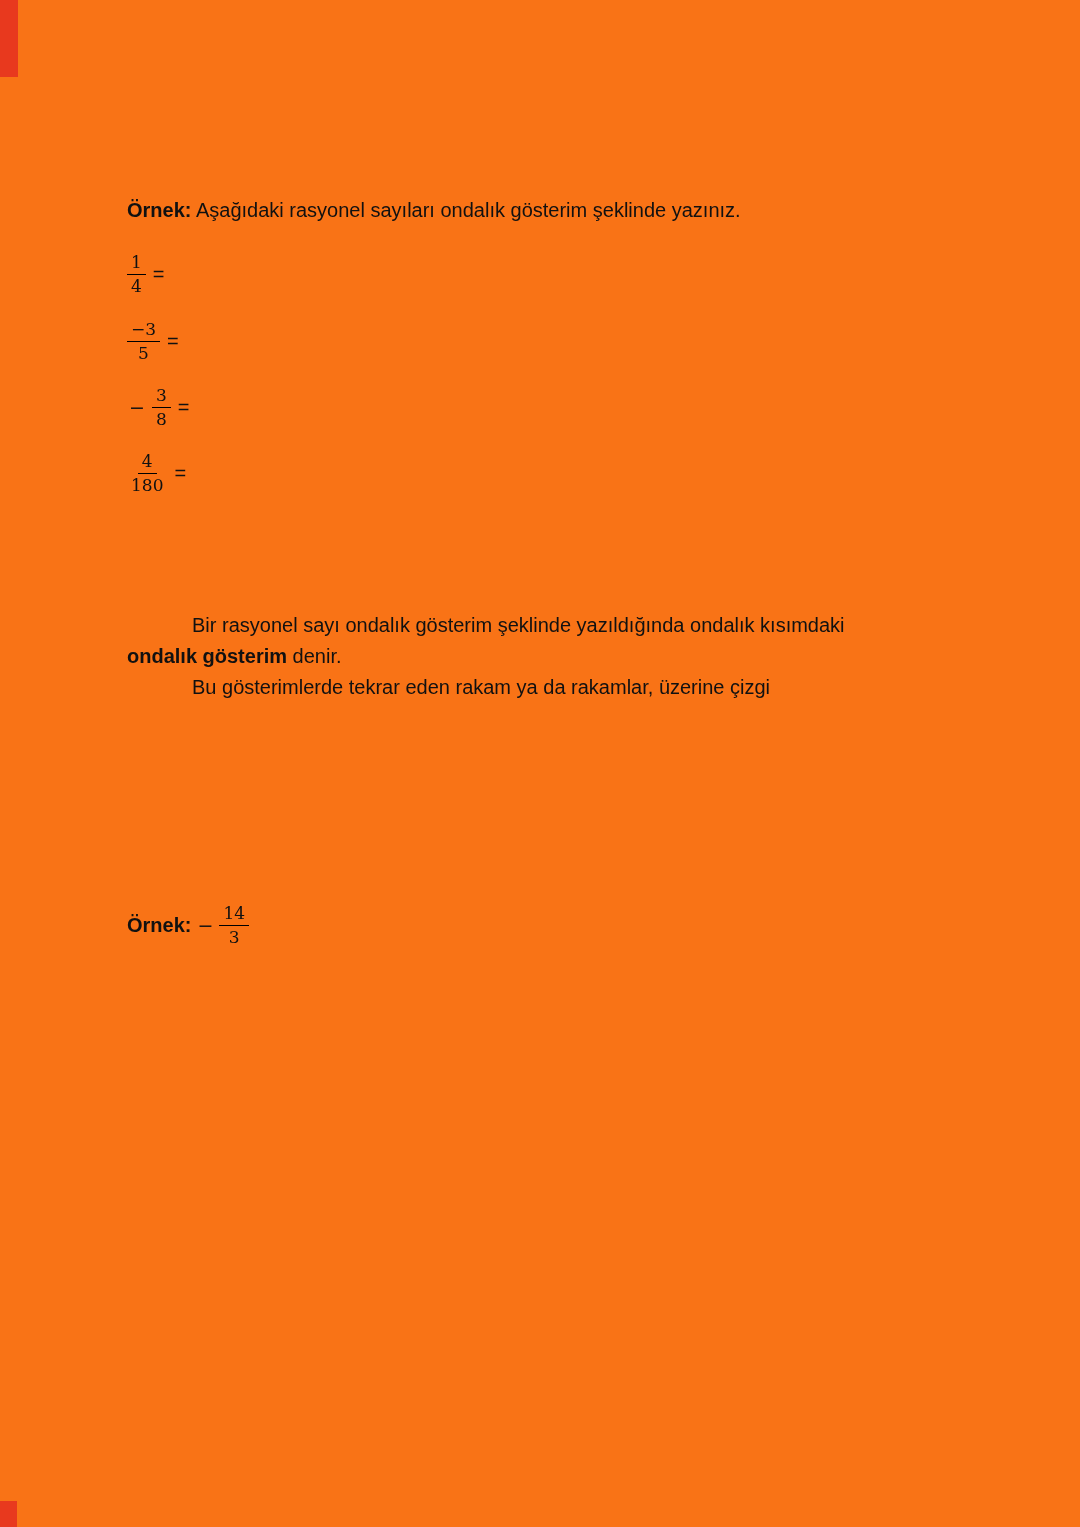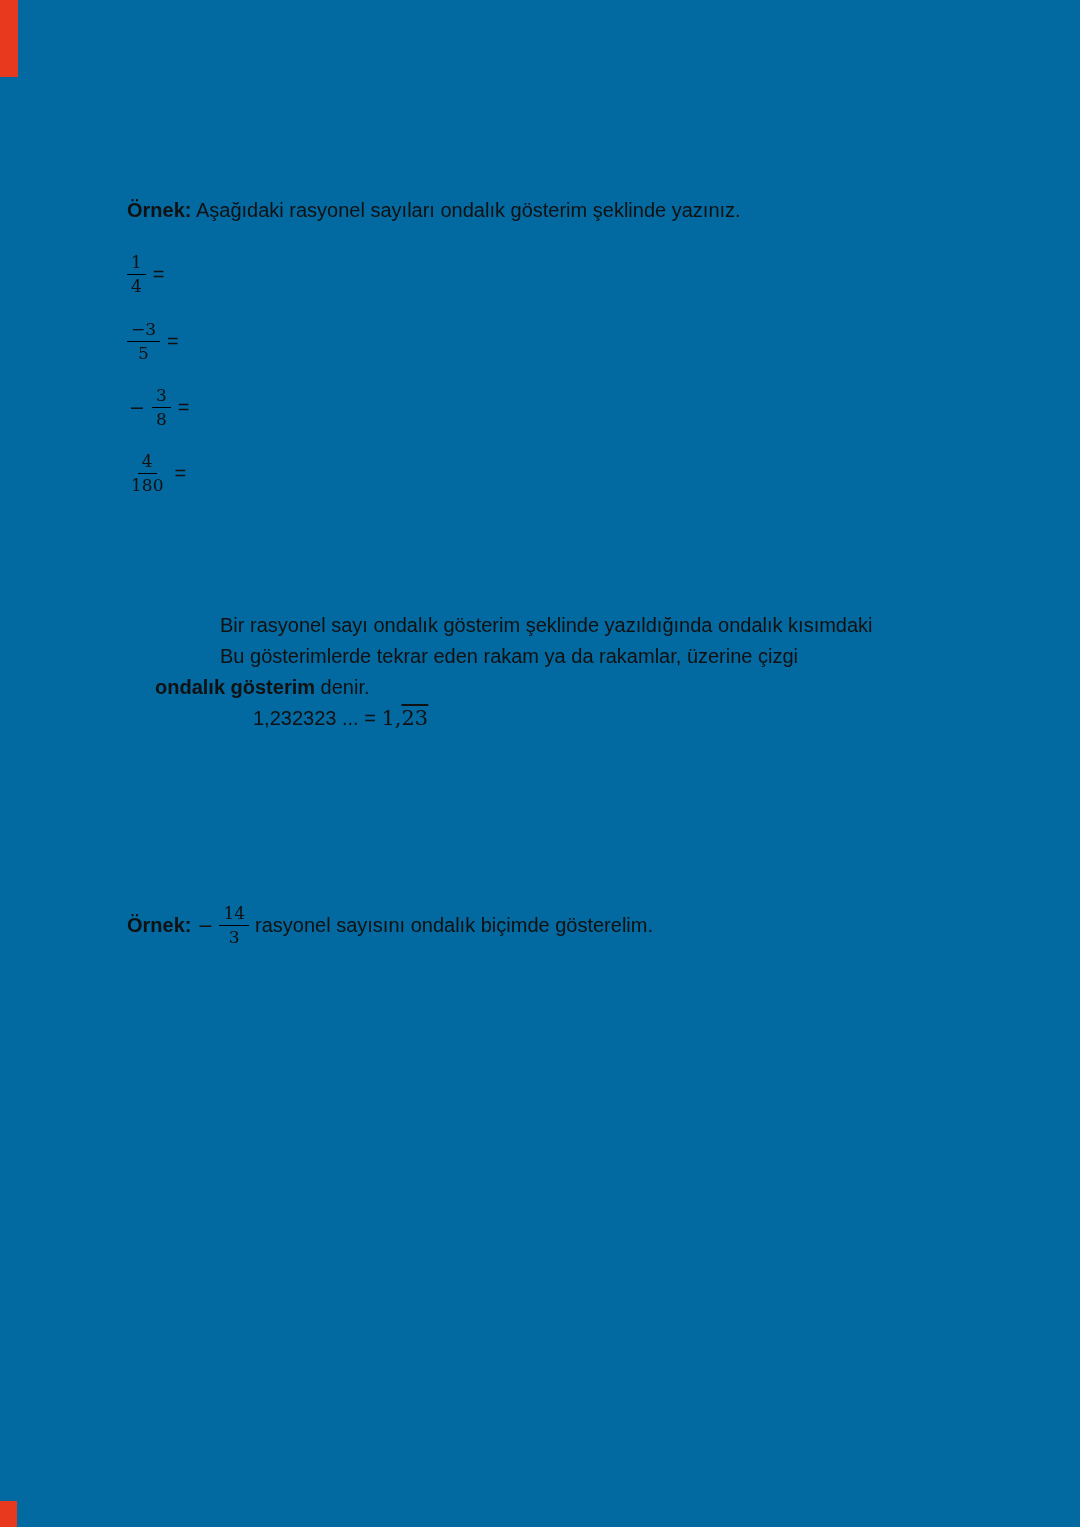--- a/index.html
+++ b/index.html
@@ -1,20 +1,20 @@
 <!DOCTYPE html>
 <html><head>
 <meta charset="utf-8">
 <style>
   html, body { margin: 0; padding: 0; background: #ffffff; }
   .page {
     position: relative;
     width: 1080px;
     height: 1527px;
-    background: #0369a1;
+    background: #f97316;
     font-family: "Liberation Sans", sans-serif;
     color: #111111;
     overflow: hidden;
   }
   .accent { position: absolute; left: 0; background: #e8391e; }
   .accent-top { top: 0; width: 18px; height: 77px; }
   .accent-bottom { bottom: 0; width: 17px; height: 26px; }
 
   .line { position: absolute; font-size: 20px; line-height: 26px; white-space: nowrap; }
   .bold { font-weight: bold; }
@@ -32,21 +32,21 @@
     align-items: center;
     font-family: "DejaVu Serif", serif;
     font-size: 17px;
     line-height: 1.2;
   }
   .frac-num { border-bottom: 1.4px solid #000; padding: 0 4px 2px; }
   .frac-den { padding: 1px 4px 0; }
   .frac-pre { font-family: "DejaVu Serif", serif; font-size: 19px; }
   .frac-eq { font-size: 20px; }
 
-  .para { position: absolute; left: 127px; top: 610px; font-size: 20px; margin-left: 28px; }
+  .para { position: absolute; left: 127px; top: 610px; font-size: 20px; }
   .pline { height: 31px; line-height: 31px; white-space: nowrap; }
   .indent1 { padding-left: 65px; }
   .indent2 { padding-left: 98px; }
 
   .math { font-family: "DejaVu Serif", serif; font-size: 21px; }
   .overbar { text-decoration: overline; text-decoration-thickness: 1.5px; }
 
   .example2-row {
     position: absolute;
     left: 127px;
@@ -98,32 +98,28 @@
   <div class="fraction-row" style="left:127px; top:451px;">
     <span class="frac">
       <span class="frac-num">4</span>
       <span class="frac-den">180</span>
     </span>
     <span class="frac-eq">=</span>
   </div>
 
   <div class="para">
     <div class="pline indent1">Bir rasyonel sayı ondalık gösterim şeklinde yazıldığında ondalık kısımdaki</div>
-    <div class="pline indent1">Bu gösterimlerde tekrar eden rakam ya da rakamlar, üzerine çizgi</div>
     <div class="pline">
       <span class="bold">ondalık gösterim</span><span> denir.</span>
     </div>
-    <div class="pline indent2">
-      <span>1,232323 ... = </span><span class="math">1,</span><span class="math overbar">23</span>
-    </div>
+    <div class="pline indent1">Bu gösterimlerde tekrar eden rakam ya da rakamlar, üzerine çizgi</div>
   </div>
 
   <div class="example2-row">
     <span class="bold">Örnek:</span>
     <span class="frac-pre">−</span>
     <span class="frac">
       <span class="frac-num">14</span>
       <span class="frac-den">3</span>
     </span>
-    <span>rasyonel sayısını ondalık biçimde gösterelim.</span>
   </div>
 
 </div>
 
 </body></html>

